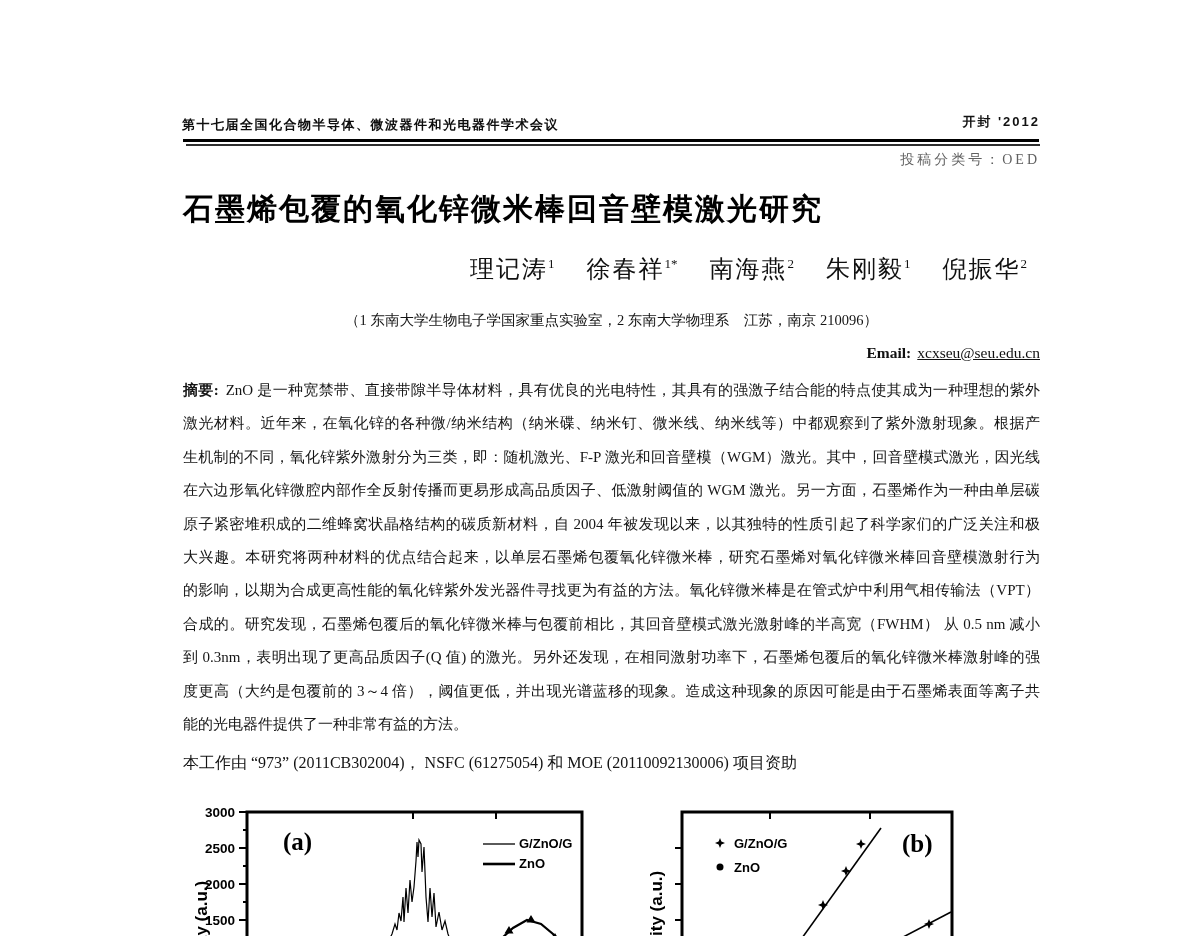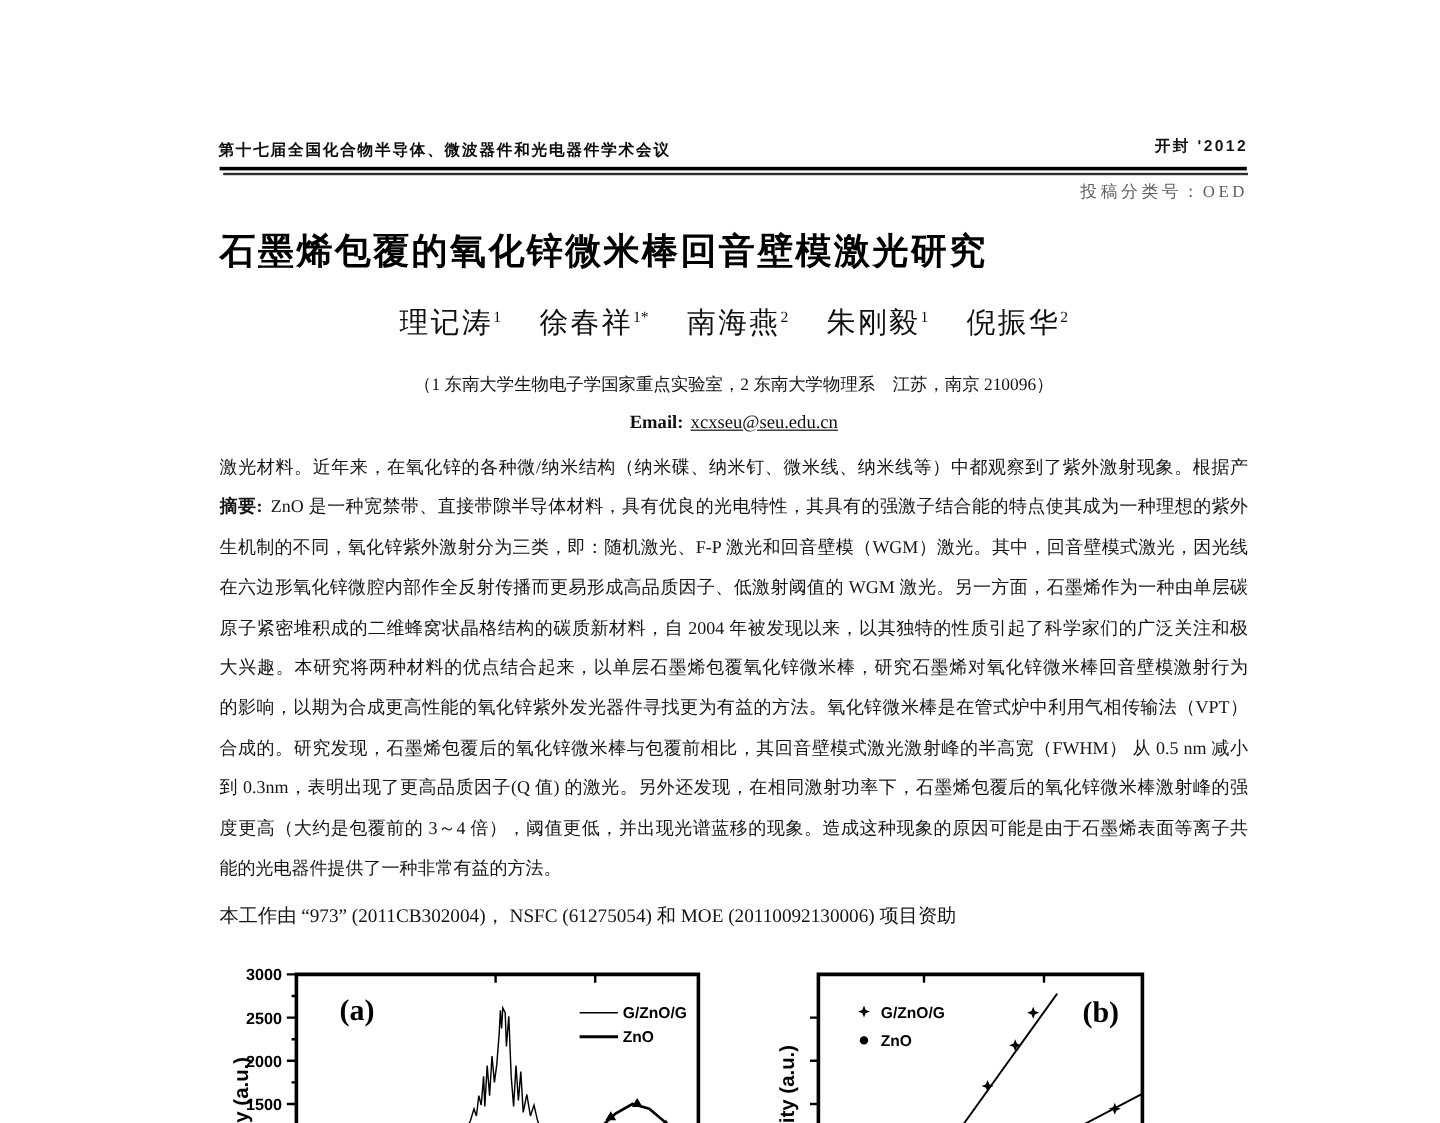--- a/index.html
+++ b/index.html
@@ -13,25 +13,25 @@
   .conference{left:182px;top:116px;font-size:13px;font-weight:bold;letter-spacing:1.5px;
     font-family:"Liberation Sans","DejaVu Sans",sans-serif;color:#0d0d0d;}
   .venue{right:160px;top:113px;font-size:13px;font-weight:bold;letter-spacing:2px;
     font-family:"Liberation Sans","DejaVu Sans",sans-serif;margin-left:24px;}
   .rule-main{left:183px;top:139px;width:856px;height:3px;background:#000;}
   .rule-sub{left:186px;top:144px;width:854px;height:2px;background:#000;opacity:.82;}
   .classification{right:160px;top:151px;font-size:14px;letter-spacing:3px;color:#5f5f5f;}
   
   .title{left:183px;top:189px;width:857px;text-align:left;font-size:30px;font-weight:bold;
     letter-spacing:2px;font-family:"Liberation Sans","DejaVu Sans",sans-serif;color:#000;}
-  .authors{left:183px;top:253px;width:857px;text-align:center;font-size:24px;color:#101010;}
+  .authors{left:183px;top:253px;width:857px;text-align:right;font-size:24px;color:#101010;}
   .authors .author{margin:0 13px;letter-spacing:2px;}
   .authors sup{font-size:13px;letter-spacing:0;}
   .affiliation{left:183px;top:311px;width:857px;text-align:center;font-size:14.5px;color:#141414;}
-  .email-line{left:183px;top:344px;width:857px;text-align:center;font-size:15.5px;}
+  .email-line{left:183px;top:344px;width:857px;text-align:right;font-size:15.5px;}
   .email-line .lab{font-weight:bold;font-family:"Liberation Serif","DejaVu Serif",serif;}
   .email-line .addr{text-decoration:underline;margin-left:6px;}
   
   .abstract{left:183px;top:374px;width:857px;font-size:15px;color:#151515;}
   .abs-line{height:33.4px;line-height:33.4px;text-align:justify;text-align-last:justify;
     white-space:nowrap;overflow:hidden;}
   .abs-line.last{text-align-last:left;white-space:normal;}
   .abs-line .lab{font-weight:bold;margin-right:7px;}
   .funding{left:183px;top:753px;font-size:16px;color:#141414;}
   
@@ -65,22 +65,22 @@
   <span class="author"><span>南海燕</span><sup>2</sup></span>
   <span class="author"><span>朱刚毅</span><sup>1</sup></span>
   <span class="author"><span>倪振华</span><sup>2</sup></span>
 </div>
 <div class="abs affiliation">（1 东南大学生物电子学国家重点实验室，2 东南大学物理系　江苏，南京 210096）</div>
 <div class="abs email-line">
   <span class="lab">Email:</span><span class="addr">xcxseu@seu.edu.cn</span>
 </div>
 
 <div class="abs abstract">
+  <div class="abs-line"><span class="lab">摘要:</span><span>ZnO 是一种宽禁带、直接带隙半导体材料，具有优良的光电特性，其具有的强激子结合能的特点使其成为一种理想的紫外</span></div>
   <div class="abs-line">激光材料。近年来，在氧化锌的各种微/纳米结构（纳米碟、纳米钉、微米线、纳米线等）中都观察到了紫外激射现象。根据产</div>
-  <div class="abs-line"><span class="lab">摘要:</span><span>ZnO 是一种宽禁带、直接带隙半导体材料，具有优良的光电特性，其具有的强激子结合能的特点使其成为一种理想的紫外</span></div>
   <div class="abs-line">生机制的不同，氧化锌紫外激射分为三类，即：随机激光、F-P 激光和回音壁模（WGM）激光。其中，回音壁模式激光，因光线</div>
   <div class="abs-line">在六边形氧化锌微腔内部作全反射传播而更易形成高品质因子、低激射阈值的 WGM 激光。另一方面，石墨烯作为一种由单层碳</div>
   <div class="abs-line">原子紧密堆积成的二维蜂窝状晶格结构的碳质新材料，自 2004 年被发现以来，以其独特的性质引起了科学家们的广泛关注和极</div>
   <div class="abs-line">大兴趣。本研究将两种材料的优点结合起来，以单层石墨烯包覆氧化锌微米棒，研究石墨烯对氧化锌微米棒回音壁模激射行为</div>
   <div class="abs-line">的影响，以期为合成更高性能的氧化锌紫外发光器件寻找更为有益的方法。氧化锌微米棒是在管式炉中利用气相传输法（VPT）</div>
   <div class="abs-line">合成的。研究发现，石墨烯包覆后的氧化锌微米棒与包覆前相比，其回音壁模式激光激射峰的半高宽（FWHM） 从 0.5 nm 减小</div>
   <div class="abs-line">到 0.3nm，表明出现了更高品质因子(Q 值) 的激光。另外还发现，在相同激射功率下，石墨烯包覆后的氧化锌微米棒激射峰的强</div>
   <div class="abs-line">度更高（大约是包覆前的 3～4 倍），阈值更低，并出现光谱蓝移的现象。造成这种现象的原因可能是由于石墨烯表面等离子共</div>
   <div class="abs-line last">能的光电器件提供了一种非常有益的方法。</div>
 </div>

